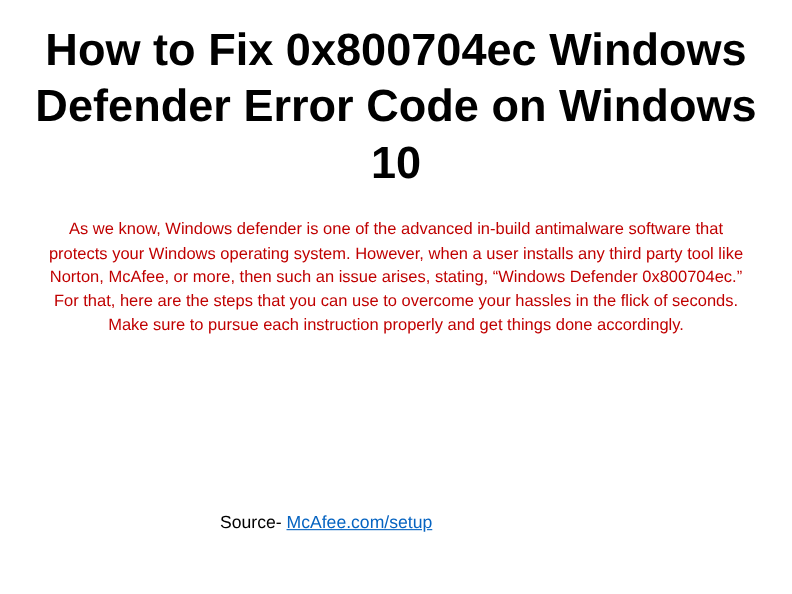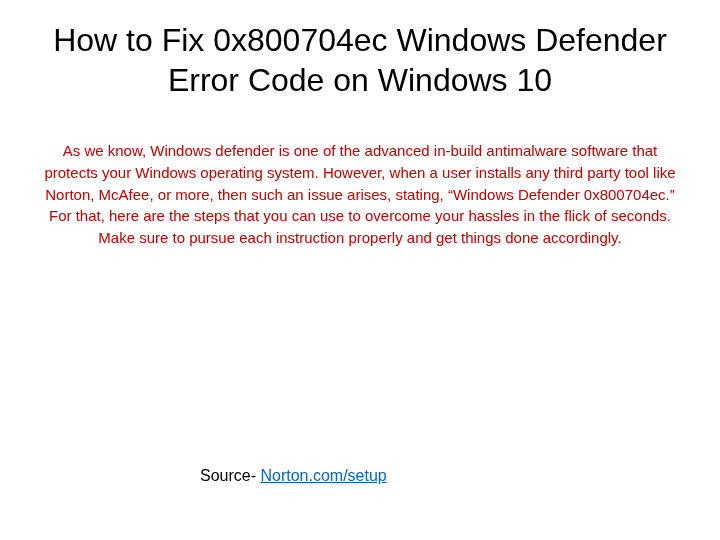--- a/index.html
+++ b/index.html
@@ -9,27 +9,27 @@
     }
     body {
       width: 720px;
       height: 540px;
       background: #ffffff;
       font-family: Arial, Helvetica, sans-serif;
       padding: 20px 30px;
       position: relative;
     }
     .title {
-      font-size: 32px;
-      font-weight: normal;
+      font-size: 41px;
+      font-weight: bold;
       color: #000000;
       text-align: center;
       line-height: 1.25;
       margin-top: 0;
-      margin-bottom: 40px;
+      margin-bottom: 24px;
     }
     .body-text {
       font-size: 15px;
       color: #c00000;
       text-align: center;
       line-height: 1.45;
       padding: 0 5px;
     }
     .source-line {
       position: absolute;
@@ -44,14 +44,14 @@
     }
   </style>
 </head>
 <body>
 
 <h1 class="title">How to Fix 0x800704ec Windows Defender Error Code on Windows 10</h1>
 
 <p class="body-text">As we know, Windows defender is one of the advanced in-build antimalware software that protects your Windows operating system. However, when a user installs any third party tool like Norton, McAfee, or more, then such an issue arises, stating, “Windows Defender 0x800704ec.” For that, here are the steps that you can use to overcome your hassles in the flick of seconds. Make sure to pursue each instruction properly and get things done accordingly.</p>
 
 <div class="source-line">
-  <span>Source- </span><a class="source-link">Norton.com/setup</a>
+  <span>Source- </span><a class="source-link">McAfee.com/setup</a>
 </div>
 
 </body></html>

